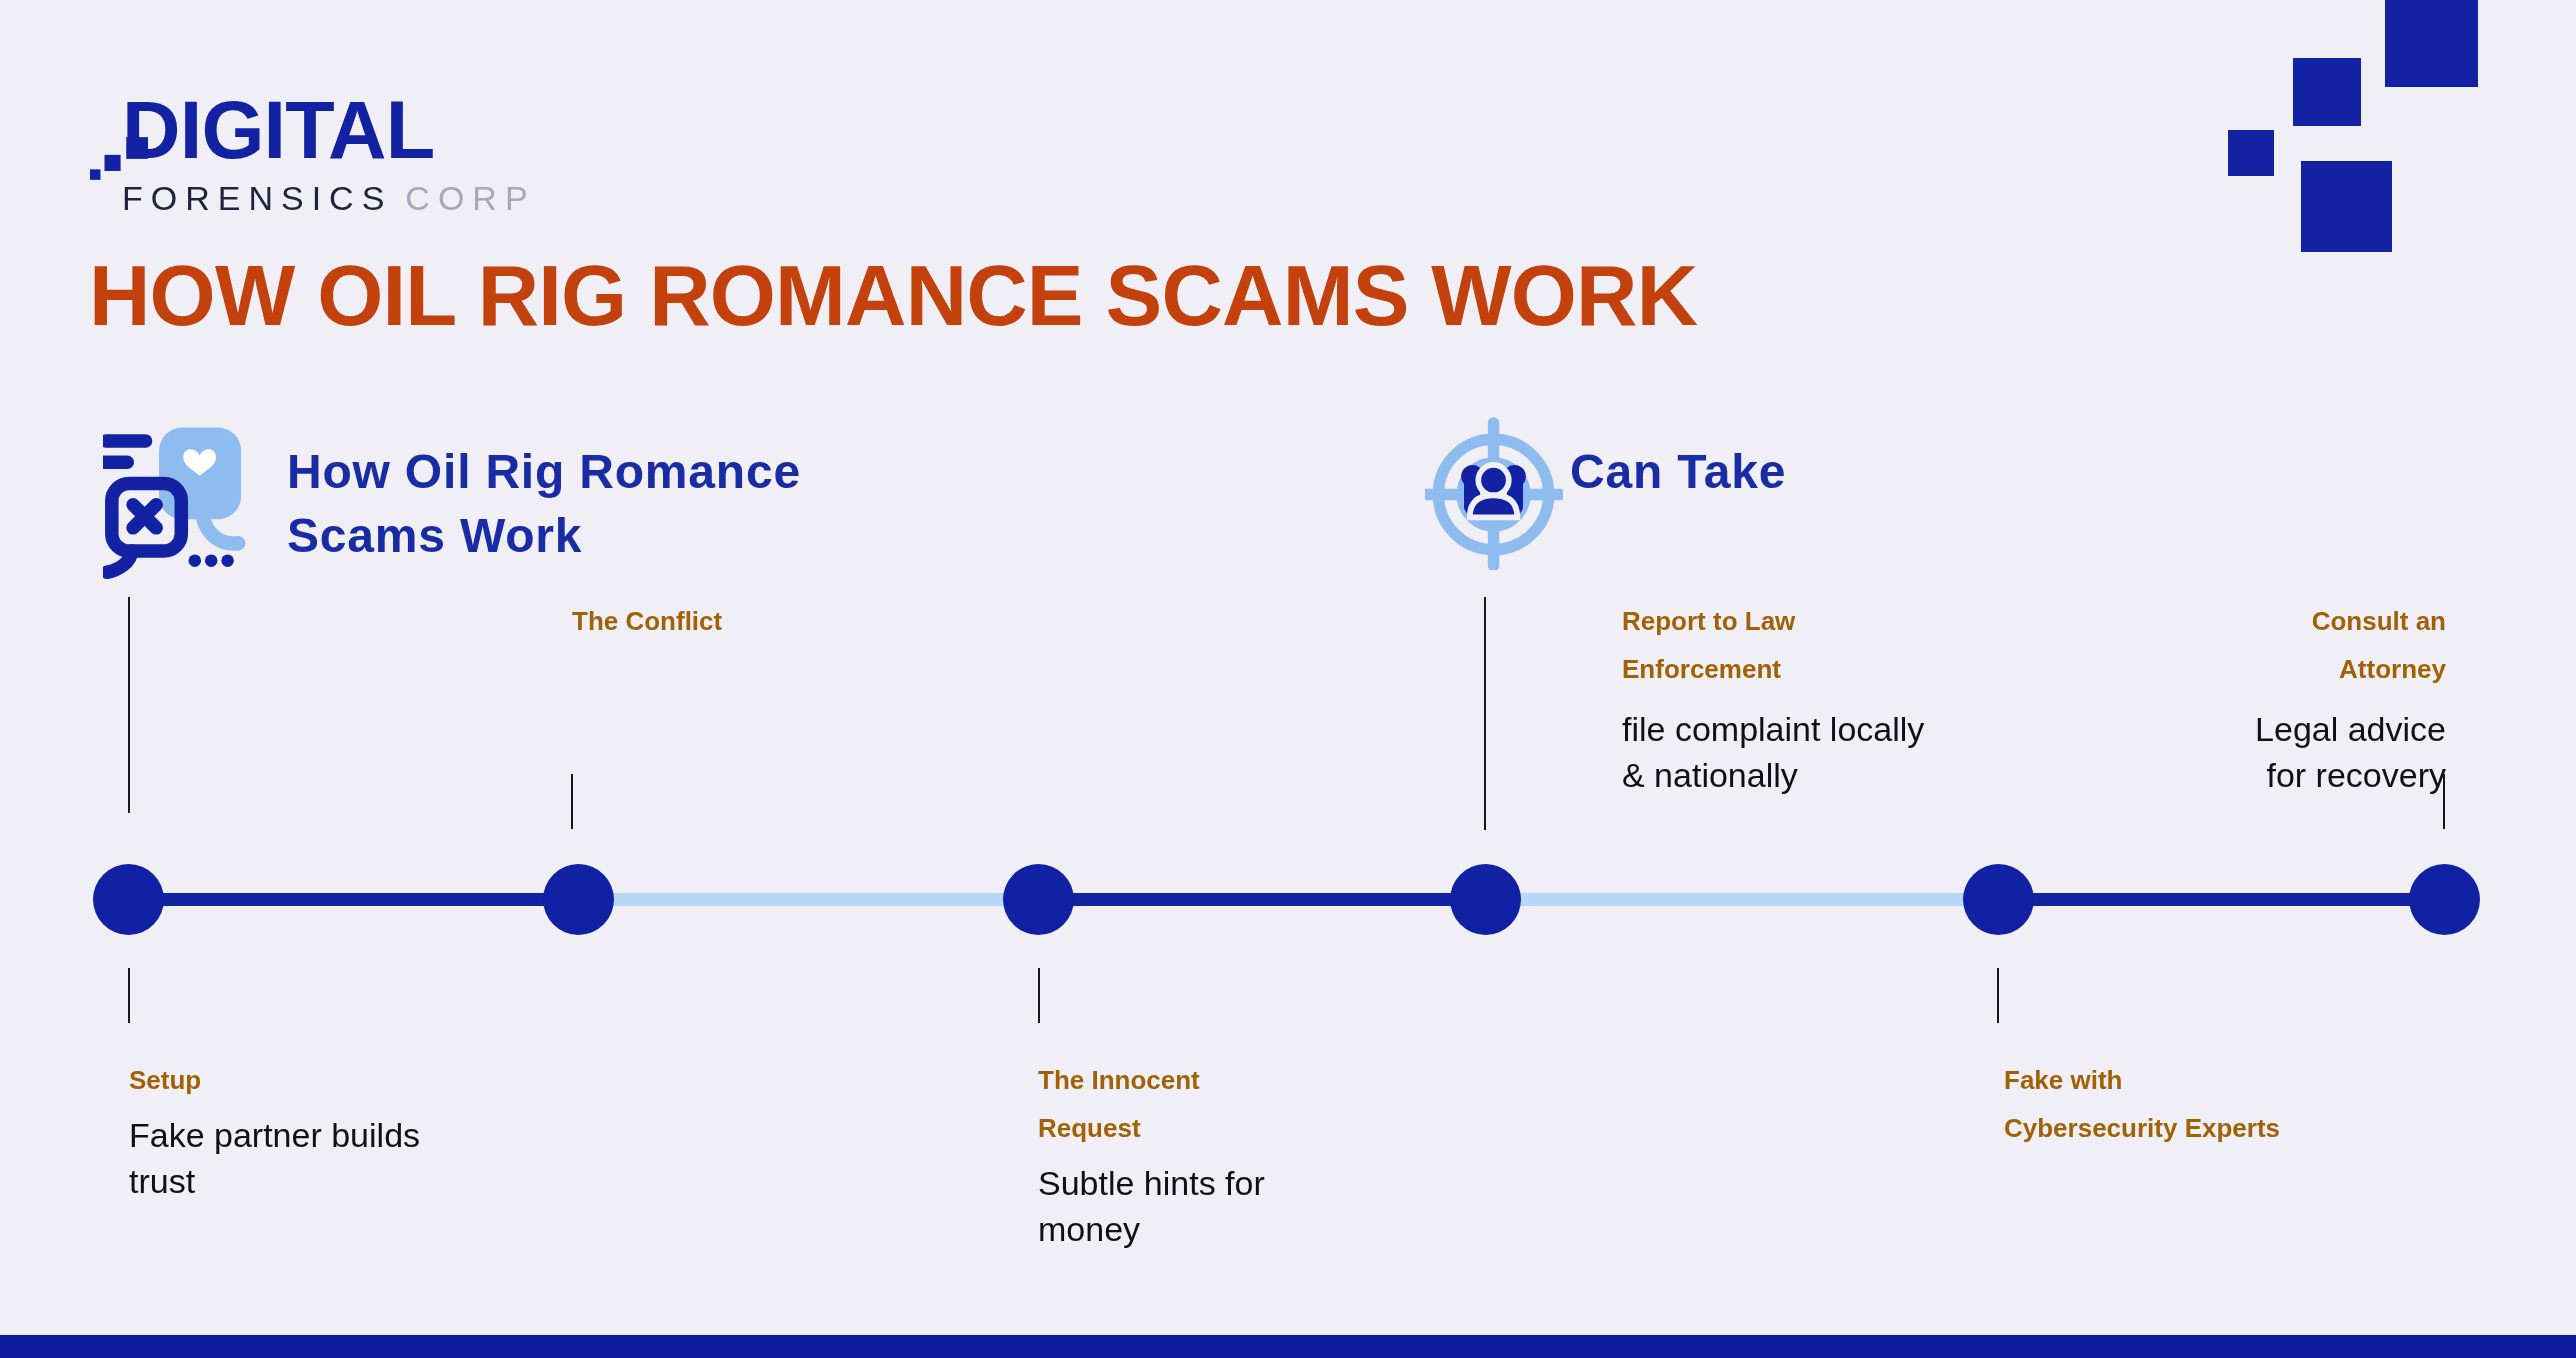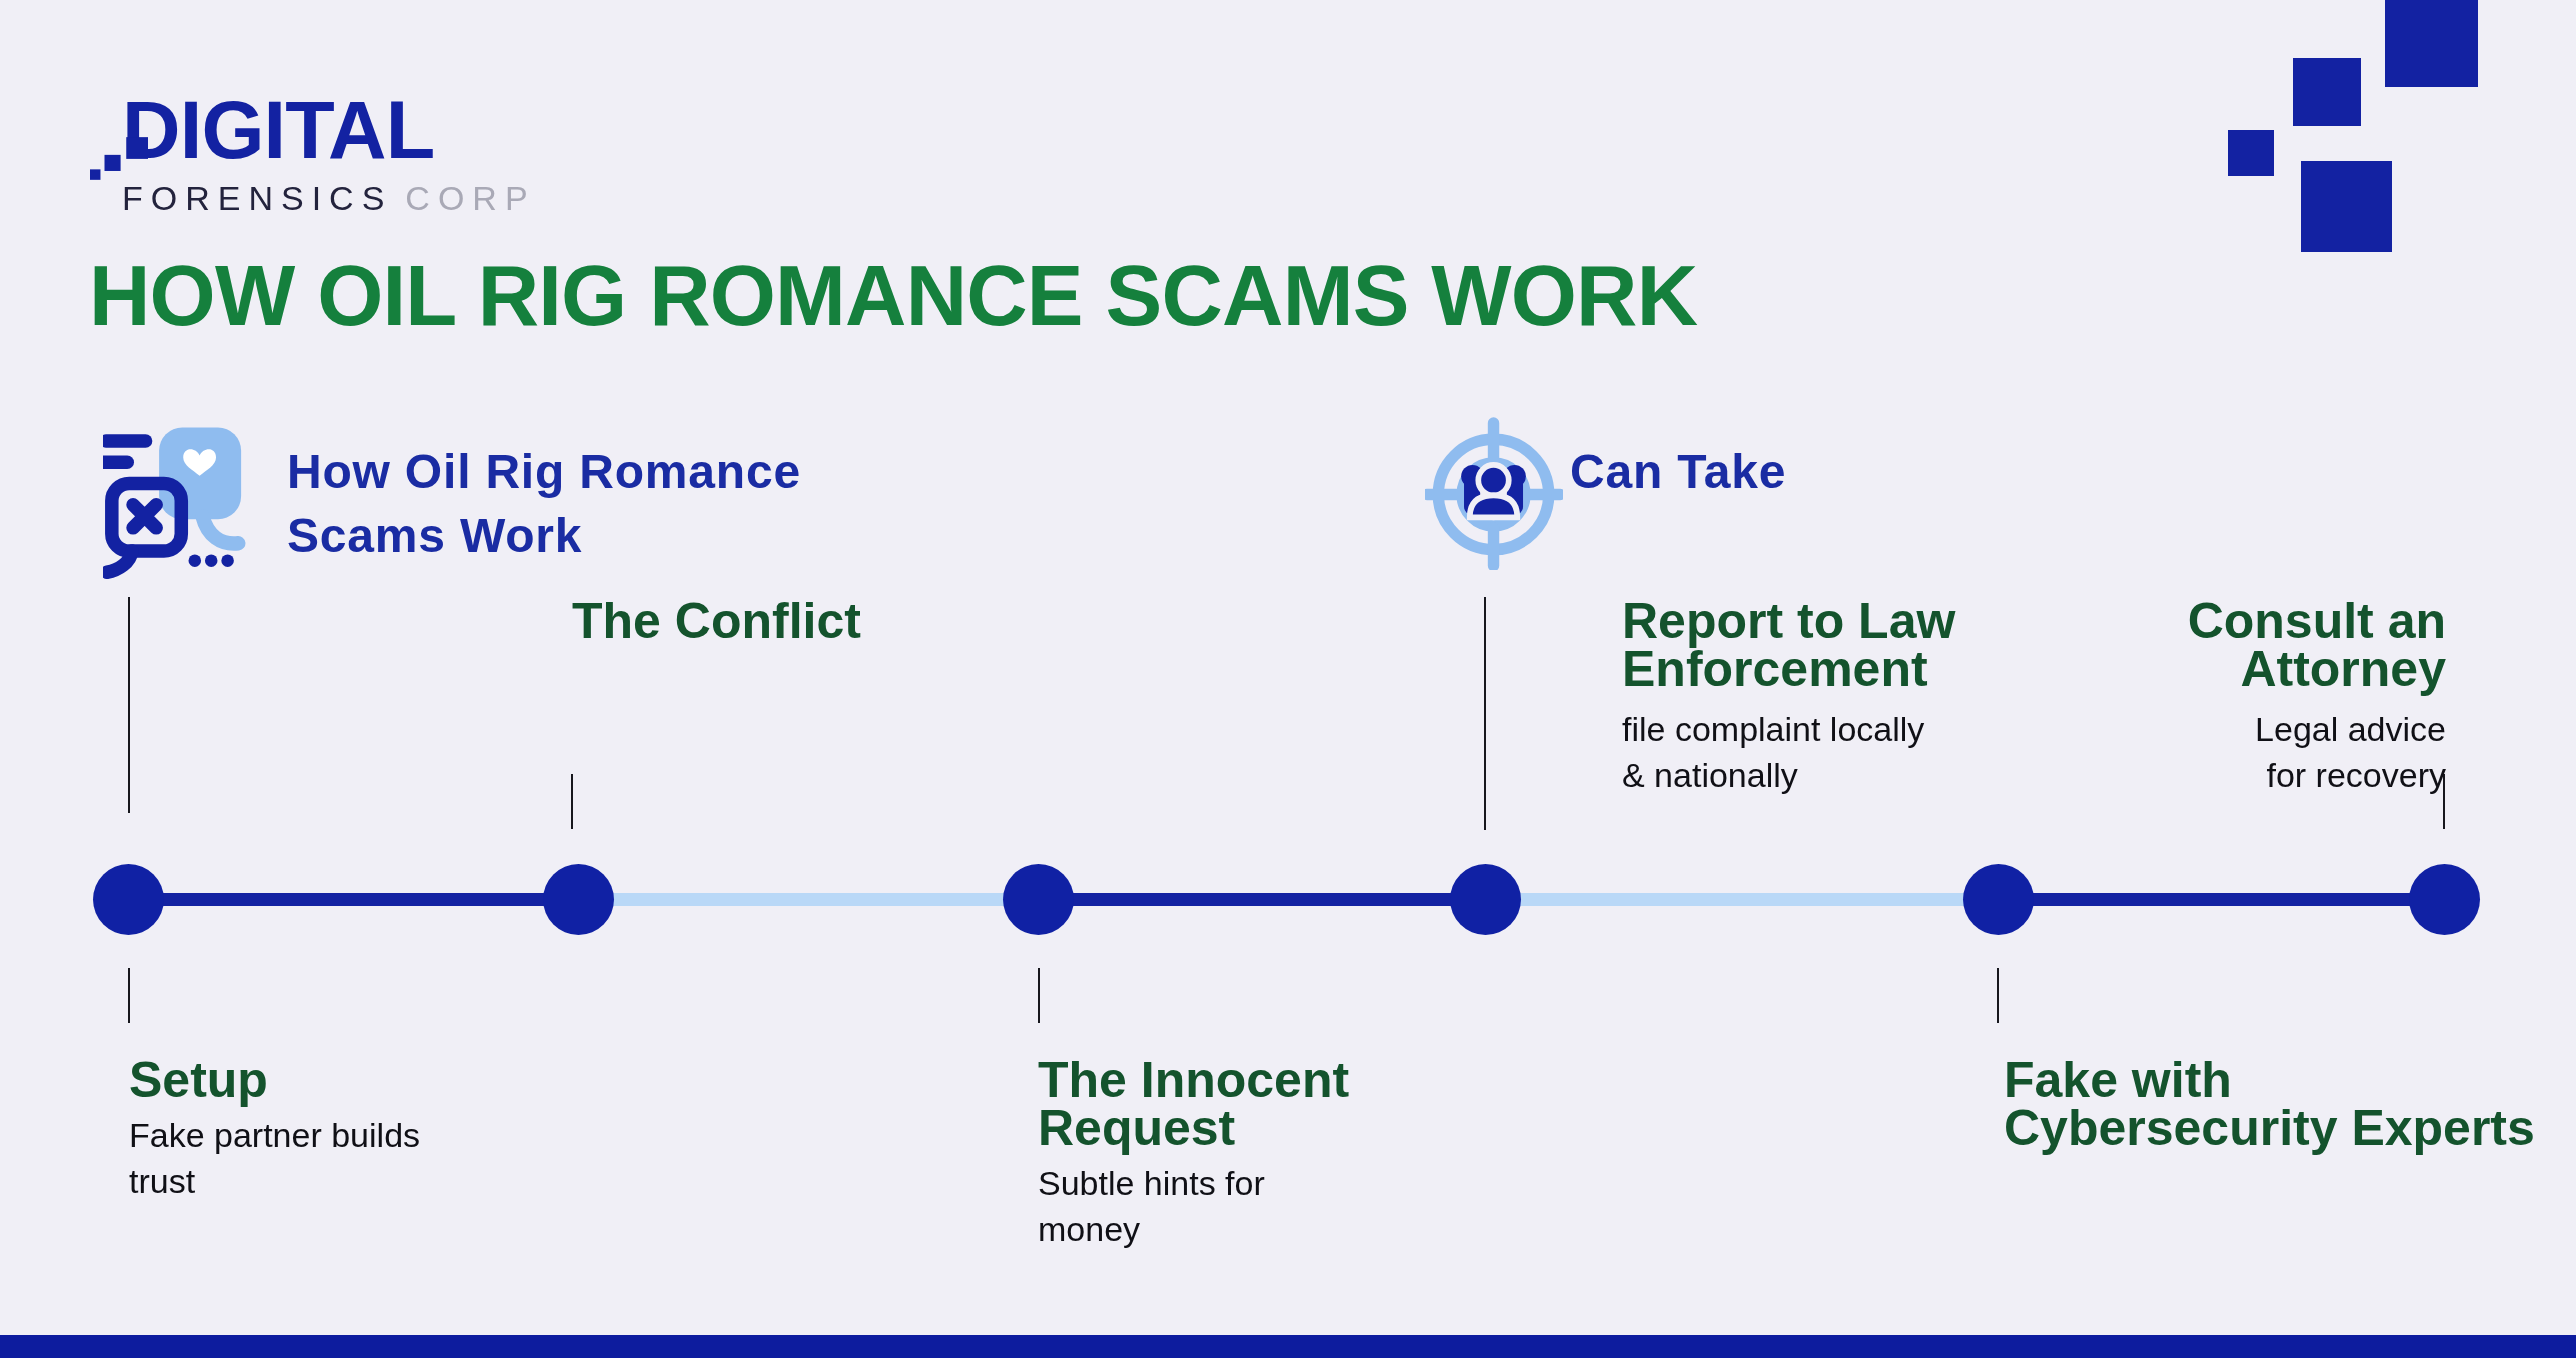--- a/index.html
+++ b/index.html
@@ -17,42 +17,42 @@
 
   
   .sq{position:absolute;background:#1322A2;}
   .sq-a{left:2385px;top:-4.8px;width:93px;height:92px;}
   .sq-b{left:2293px;top:58px;width:68px;height:68px;}
   .sq-c{left:2228px;top:130px;width:46px;height:46px;}
   .sq-d{left:2301px;top:161px;width:91px;height:91px;}
 
   
   .main-title{position:absolute;left:89px;top:251px;margin:0;font-size:85px;line-height:90px;
-              font-weight:700;letter-spacing:-0.8px;color:#15803d;white-space:nowrap;}
+              font-weight:700;letter-spacing:-0.8px;color:#c2410c;white-space:nowrap;}
 
   
   .sec-icon{position:absolute;}
   .sec-icon.chat{left:103px;top:414px;}
   .sec-icon.target{left:1425px;top:417px;}
   .sec-title{position:absolute;top:436px;margin:4px;font-size:48px;line-height:64px;font-weight:700;
              letter-spacing:0.8px;color:#1A2CA3;}
   .sec-title.left{left:283px;}
   .sec-title.right{left:1566px;}
   .sec-title span{display:block;}
 
   
   .tl-seg{position:absolute;top:893px;height:13px;}
   .tl-seg.dark{background:#1322A2;}
   .tl-seg.pale{background:#B9D8F7;}
   .tl-dot{position:absolute;top:864px;width:71px;height:71px;border-radius:50%;background:#1021A4;}
   .tick{position:absolute;width:2.4px;background:#17171D;}
 
   
   .milestone{position:absolute;}
-  .m-title{margin:0;font-size:50px;line-height:48px;font-weight:700;color:#14532d;}
+  .m-title{margin:0;font-size:26px;line-height:48px;font-weight:700;color:#a16207;}
   .m-title span{display:block;}
   .m-desc{margin:8px 0 0 0;font-size:34px;line-height:46px;font-weight:400;color:#101016;}
   .m-desc.tight{margin-top:13px;}
   .m-desc span{display:block;}
   .m1{left:129px;top:1056px;}
   .m2{left:572px;top:597px;}
   .m3{left:1038px;top:1056px;}
   .m4{left:1622px;top:597px;}
   .m5{left:2004px;top:1056px;}
   .m6{right:130px;top:597px;text-align:right;}

